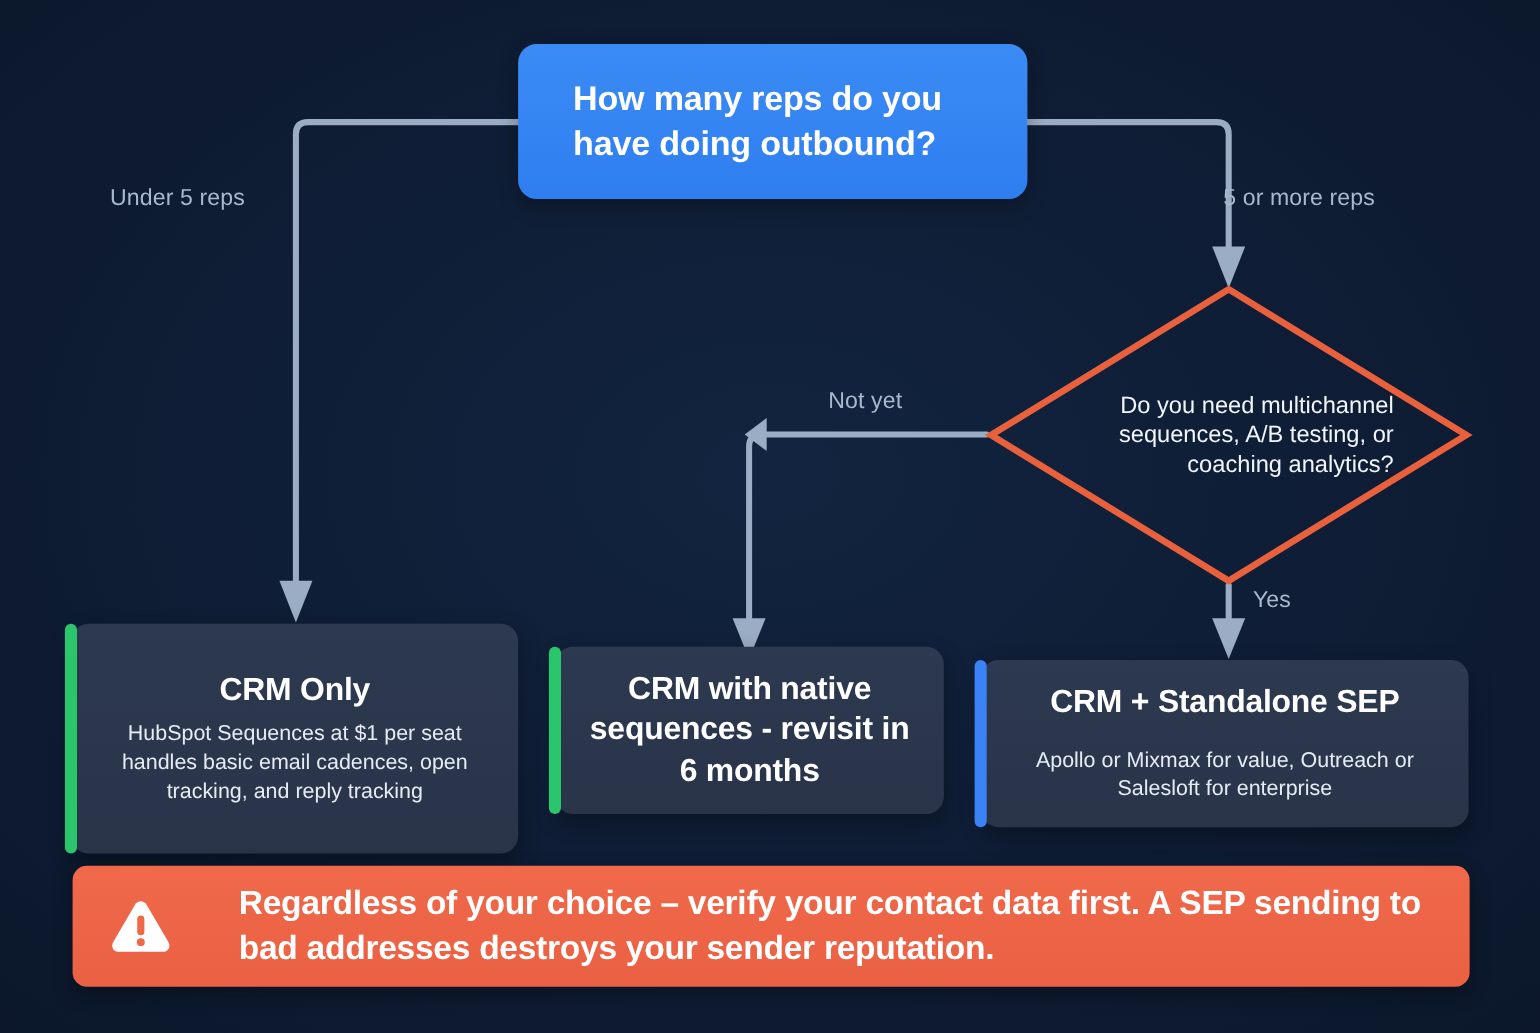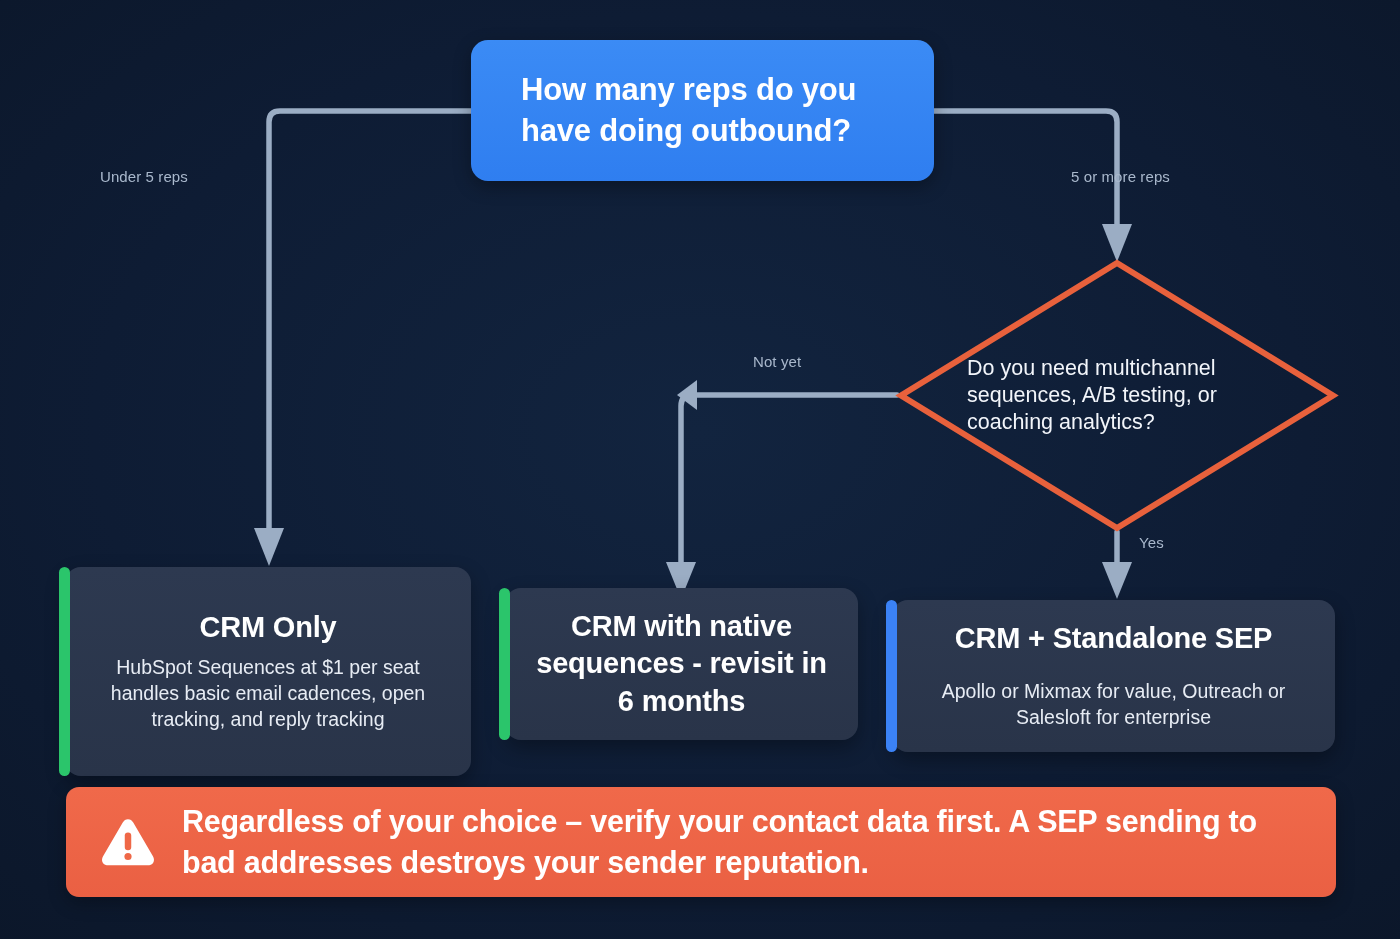--- a/index.html
+++ b/index.html
@@ -24,27 +24,27 @@
     inset: 0;
     width: 1400px;
     height: 939px;
     pointer-events: none;
   }
 
   
   .edge-label {
     position: absolute;
     color: #a9b8cc;
-    font-size: 15px;
+    font-size: 21px;
     letter-spacing: .1px;
     white-space: nowrap;
     text-align: center;
   }
   #lbl-under      { left: 100px;  top: 168px; }
-  #lbl-fiveplus   { left: 1071px; top: 168px; }
+  #lbl-fiveplus   { left: 1112px; top: 168px; }
   #lbl-notyet     { left: 753px;  top: 353px; }
   #lbl-yes        { left: 1139px; top: 534px; }
 
   
   #root-node {
     position: absolute;
     left: 471px;
     top: 40px;
     width: 463px;
     height: 141px;
@@ -80,21 +80,21 @@
     width: 440px;
     height: 273px;
     display: flex;
     align-items: center;
     justify-content: center;
   }
   #diamond-text .dtxt {
     color: #f2f5fa;
     font-size: 21.5px;
     line-height: 1.27;
-    text-align: left;
+    text-align: right;
     width: 300px;
   }
 
   
   .outcome {
     position: absolute;
     border-radius: 16px;
     background: linear-gradient(180deg, #2d3950 0%, #293449 100%);
     box-shadow: 0 8px 20px rgba(0,0,0,.32);
     box-sizing: border-box;
@@ -157,20 +157,21 @@
     padding: 0 34px;
     gap: 26px;
   }
   #warning-icon { flex: 0 0 auto; width: 56px; height: 56px; }
   #warning-text {
     color: #ffffff;
     font-size: 30.5px;
     font-weight: bold;
     line-height: 1.33;
     letter-spacing: -.25px;
+    margin-left: 35px;
   }
 </style>
 </head>
 <body>
 
 <div id="stage">
 
   <svg id="wires" viewBox="0 0 1400 939" xmlns="http://www.w3.org/2000/svg">
     <defs>
       <marker id="arrow-down" viewBox="0 0 12 12" refX="6" refY="10" markerWidth="6" markerHeight="6" orient="auto-start-reverse">

